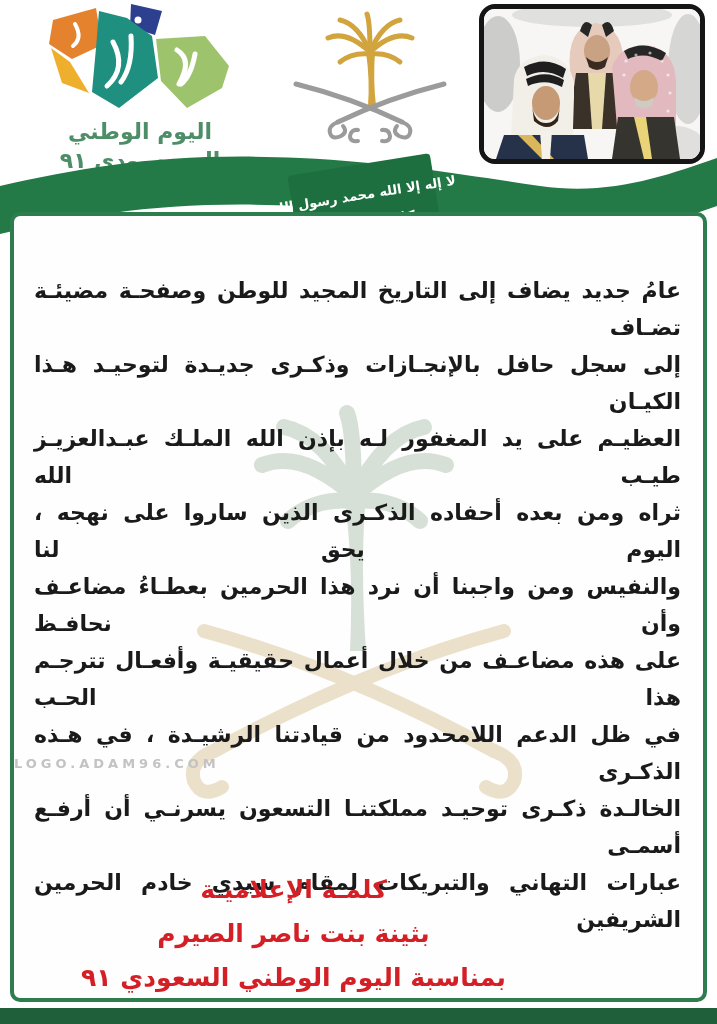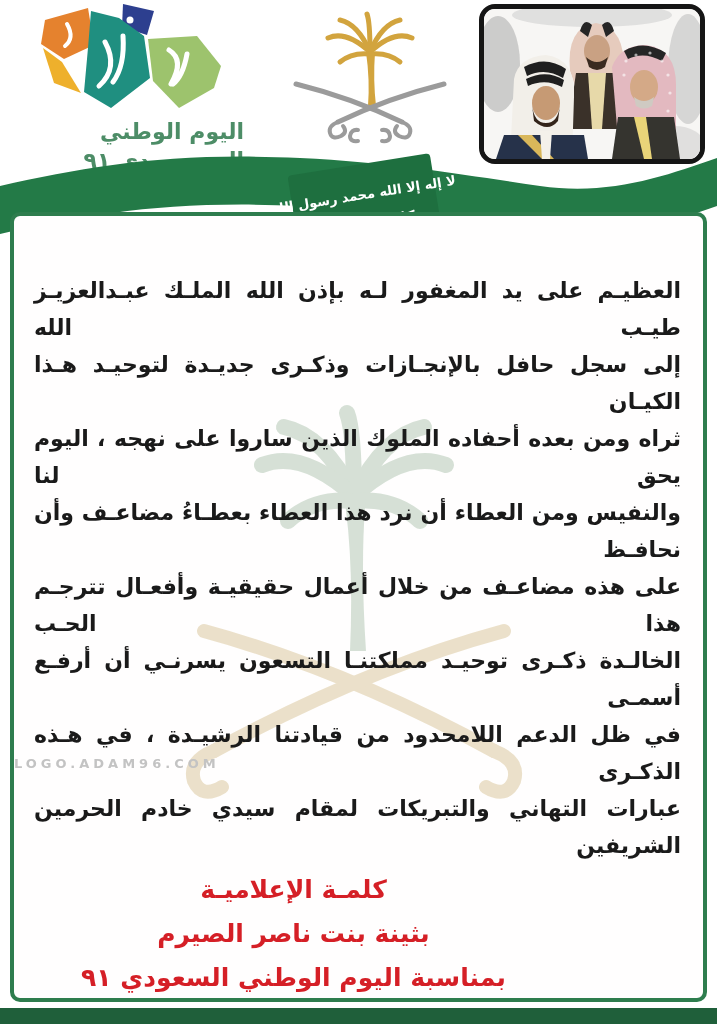--- a/index.html
+++ b/index.html
@@ -1,21 +1,21 @@
 <!DOCTYPE html>
 <html><head>
 <meta charset="utf-8">
 <style>
   *{margin:0;padding:0;box-sizing:border-box}
   html,body{background:#ffffff}
   .page{position:relative;width:717px;height:1024px;background:#ffffff;overflow:hidden;
         font-family:"DejaVu Sans",sans-serif}
 
   
-  .logo{position:absolute;left:20px;top:2px;width:224px;}
+  .logo{position:absolute;left:28px;top:2px;width:224px;text-align:center}
   .logo-map{display:block;margin:0 auto}
   .logo-text{direction:rtl;color:#4d8d67;font-weight:bold;font-size:22px;line-height:27px;margin-top:2px}
 
   
   .emblem{position:absolute;left:290px;top:10px;width:160px;height:140px}
 
   
   .kings{position:absolute;left:479px;top:4px;width:226px;height:160px;border-radius:16px;
          overflow:hidden;border:5px solid #151515;background:#fff;z-index:2}
 
@@ -161,27 +161,28 @@
         <path d="M20,230 Q160,268 310,350"></path>
         <path d="M320,230 Q180,268 30,350"></path>
         <path d="M310,350 q26,10 20,30 q-8,18 -28,6"></path>
         <path d="M30,350 q-26,10 -20,30 q8,18 28,6"></path>
       </g>
     </svg>
 
     <div class="wm-text">LOGO.ADAM96.COM</div>
 
     <div class="body-text">
+        <div class="body-line">عامُ جديد يضاف إلى التاريخ المجيد للوطن وصفحـة مضيئـة تضـاف</div>
+        <div class="body-line">إلى سجل حافل بالإنجـازات وذكـرى جديـدة لتوحيـد هـذا الكيـان</div>
         <div class="body-line">العظيـم على يد المغفور لـه بإذن الله الملـك عبـدالعزيـز طيـب الله</div>
-        <div class="body-line">إلى سجل حافل بالإنجـازات وذكـرى جديـدة لتوحيـد هـذا الكيـان</div>
-        <div class="body-line">ثراه ومن بعده أحفاده الملوك الذين ساروا على نهجه ، اليوم يحق لنا</div>
-        <div class="body-line">والنفيس ومن العطاء أن نرد هذا العطاء بعطـاءُ مضاعـف وأن نحافـظ</div>
+        <div class="body-line">ثراه ومن بعده أحفاده الذكـرى الذين ساروا على نهجه ، اليوم يحق لنا</div>
+        <div class="body-line">والنفيس ومن واجبنا أن نرد هذا الحرمين بعطـاءُ مضاعـف وأن نحافـظ</div>
         <div class="body-line">على هذه مضاعـف من خلال أعمال حقيقيـة وأفعـال تترجـم هذا الحـب</div>
+        <div class="body-line">في ظل الدعم اللامحدود من قيادتنا الرشيـدة ، في هـذه الذكـرى</div>
         <div class="body-line">الخالـدة ذكـرى توحيـد مملكتنـا التسعون يسرنـي أن أرفـع أسمـى</div>
-        <div class="body-line">في ظل الدعم اللامحدود من قيادتنا الرشيـدة ، في هـذه الذكـرى</div>
         <div class="body-line">عبارات التهاني والتبريكات لمقام سيدي خادم الحرمين الشريفين</div>
       </div>
 
     <div class="signature">
       <div class="sig-line">كلمـة الإعلاميـة</div>
       <div class="sig-line">بثينة بنت ناصر الصيرم</div>
       <div class="sig-line">بمناسبة اليوم الوطني السعودي ٩١</div>
     </div>
   </div>
 

